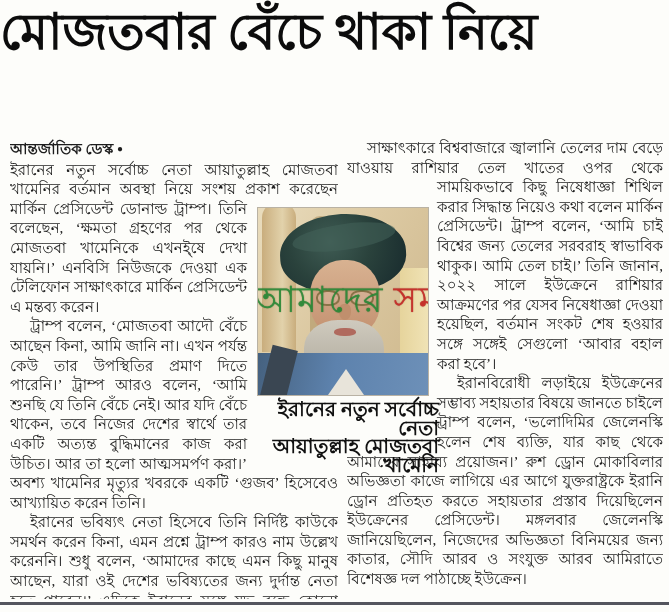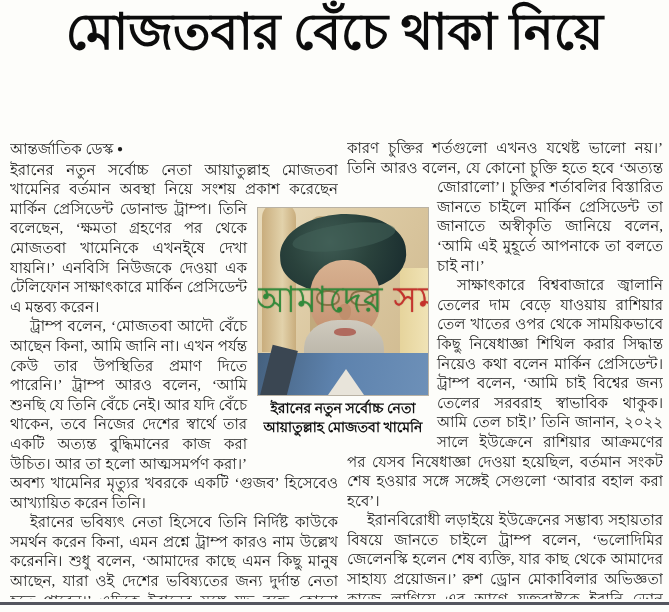--- a/index.html
+++ b/index.html
@@ -8,21 +8,20 @@
     position:relative;
     background:#fdfdfa;
     font-family:"Liberation Serif", serif;
     color:#1c1c1c;
     overflow:hidden;
   }
 
   
   .headline {
     position:absolute; top:2px; left:0; right:0;
-    text-align:center;
     font-weight:700;
     color:#0c0c0c;
     font-size:50px;
     line-height:60px;
     letter-spacing:0px;
   }
 
   
   .col {
     position:absolute; top:139px;
@@ -31,21 +30,21 @@
     text-align:justify;
     color:#1d1d1d;
   }
   .col-left  { left:10px;  width:328px; height:460px; overflow:hidden; }
   .col-right { left:347px; width:316px; height:460px; overflow:hidden; }
 
   .col p { text-indent:20px; }
   .col p.no-indent { text-indent:0; }
 
   .dateline {
-    font-weight:400;
+    font-weight:700;
     font-size:15px;
     margin-bottom:1px;
   }
   .dateline .bullet { font-size:10px; vertical-align:2px; }
 
   
   .push-r { float:right; width:0; height:68px; }
   .hole-r { float:right; clear:right; width:91px; height:253px; }
   .push-l { float:left; width:0; height:57px; }
   .hole-l { float:left; clear:left; width:90px; height:255px; }
@@ -122,23 +121,23 @@
     position:absolute; left:-4px; top:76px; width:182px;
     font-weight:400; font-size:36px; line-height:32px;
     white-space:nowrap; letter-spacing:1px;
     text-align:left;
   }
   .wm-green { color:rgba(46,148,60,.72); text-shadow:0 0 1px rgba(20,90,30,.8); }
   .wm-red   { color:rgba(208,44,40,.75); text-shadow:0 0 1px rgba(140,20,20,.8); }
 
   .photo-caption {
     position:absolute; left:247px; top:400px; width:192px;
-    text-align:center;
+    text-align:right;
     font-weight:700;
-    font-size:14px;
+    font-size:20px;
     line-height:18.5px;
     color:#111;
   }
 
   
   .bottom-rule {
     position:absolute; left:0; top:602px; width:669px; height:3px;
     background:#54555e;
   }
 </style>
@@ -157,21 +156,20 @@
     <span class="bullet">●</span>
   </div>
   <p class="no-indent">ইরানের নতুন সর্বোচ্চ নেতা আয়াতুল্লাহ মোজতবা খামেনির বর্তমান অবস্থা নিয়ে সংশয় প্রকাশ করেছেন মার্কিন প্রেসিডেন্ট ডোনাল্ড ট্রাম্প। তিনি বলেছেন, ‘ক্ষমতা গ্রহণের পর থেকে মোজতবা খামেনিকে এখনই্ষে দেখা যায়নি।’ এনবিসি নিউজকে দেওয়া এক টেলিফোন সাক্ষাৎকারে মার্কিন প্রেসিডেন্ট এ মন্তব্য করেন।</p>
   <p>ট্রাম্প বলেন, ‘মোজতবা আদৌ বেঁচে আছেন কিনা, আমি জানি না। এখন পর্যন্ত কেউ তার উপস্থিতির প্রমাণ দিতে পারেনি।’ ট্রাম্প আরও বলেন, ‘আমি শুনছি যে তিনি বেঁচে নেই। আর যদি বেঁচে থাকেন, তবে নিজের দেশের স্বার্থে তার একটি অত্যন্ত বুদ্ধিমানের কাজ করা উচিত। আর তা হলো আত্মসমর্পণ করা।’ অবশ্য খামেনির মৃত্যুর খবরকে একটি ‘গুজব’ হিসেবেও আখ্যায়িত করেন তিনি।</p>
   <p>ইরানের ভবিষ্যৎ নেতা হিসেবে তিনি নির্দিষ্ট কাউকে সমর্থন করেন কিনা, এমন প্রশ্নে ট্রাম্প কারও নাম উল্লেখ করেননি। শুধু বলেন, ‘আমাদের কাছে এমন কিছু মানুষ আছেন, যারা ওই দেশের ভবিষ্যতের জন্য দুর্দান্ত নেতা হতে পারেন।’ এদিকে ইরানের সঙ্গে যুদ্ধ বন্ধে কোনো ধরনের চুক্তিতে পৌঁছাতে তিনি এখনও প্রস্তুত নন বলে জানিয়েছেন ডোনাল্ড ট্রাম্প। সাক্ষাৎকারে তিনি বলেছেন, ‘ইরান একটি চুক্তি করতে চায়। কিন্তু আমি এখনই তা করতে চাই না।</p>
 </div>
 
 <div class="col col-right">
   <div class="push-l"></div>
   <div class="hole-l"></div>
-  <p class="no-indent">কারণ চুক্তির শর্তগুলো এখনও যথেষ্ট ভালো নয়।’ তিনি আরও বলেন, যে কোনো চুক্তি হতে হবে ‘অত্যন্ত জোরালো’। চুক্তির শর্তাবলির বিস্তারিত জানতে চাইলে মার্কিন প্রেসিডেন্ট তা জানাতে অস্বীকৃতি জানিয়ে বলেন, ‘আমি এই মুহূর্তে আপনাকে তা বলতে চাই না।’</p>
   <p>সাক্ষাৎকারে বিশ্ববাজারে জ্বালানি তেলের দাম বেড়ে যাওয়ায় রাশিয়ার তেল খাতের ওপর থেকে সাময়িকভাবে কিছু নিষেধাজ্ঞা শিথিল করার সিদ্ধান্ত নিয়েও কথা বলেন মার্কিন প্রেসিডেন্ট। ট্রাম্প বলেন, ‘আমি চাই বিশ্বের জন্য তেলের সরবরাহ স্বাভাবিক থাকুক। আমি তেল চাই।’ তিনি জানান, ২০২২ সালে ইউক্রেনে রাশিয়ার আক্রমণের পর যেসব নিষেধাজ্ঞা দেওয়া হয়েছিল, বর্তমান সংকট শেষ হওয়ার সঙ্গে সঙ্গেই সেগুলো ‘আবার বহাল করা হবে’।</p>
   <p>ইরানবিরোধী লড়াইয়ে ইউক্রেনের সম্ভাব্য সহায়তার বিষয়ে জানতে চাইলে ট্রাম্প বলেন, ‘ভলোদিমির জেলেনস্কি হলেন শেষ ব্যক্তি, যার কাছ থেকে আমাদের সাহায্য প্রয়োজন।’ রুশ ড্রোন মোকাবিলার অভিজ্ঞতা কাজে লাগিয়ে এর আগে যুক্তরাষ্ট্রকে ইরানি ড্রোন প্রতিহত করতে সহায়তার প্রস্তাব দিয়েছিলেন ইউক্রেনের প্রেসিডেন্ট। মঙ্গলবার জেলেনস্কি জানিয়েছিলেন, নিজেদের অভিজ্ঞতা বিনিময়ের জন্য কাতার, সৌদি আরব ও সংযুক্ত আরব আমিরাতে বিশেষজ্ঞ দল পাঠাচ্ছে ইউক্রেন।</p>
 </div>
 
 <div class="photo">
   <div class="ph-arch"></div>
   <div class="ph-column"></div>
   <div class="ph-turban"></div>
   <div class="ph-turban-fold"></div>
   <div class="ph-face"></div>

